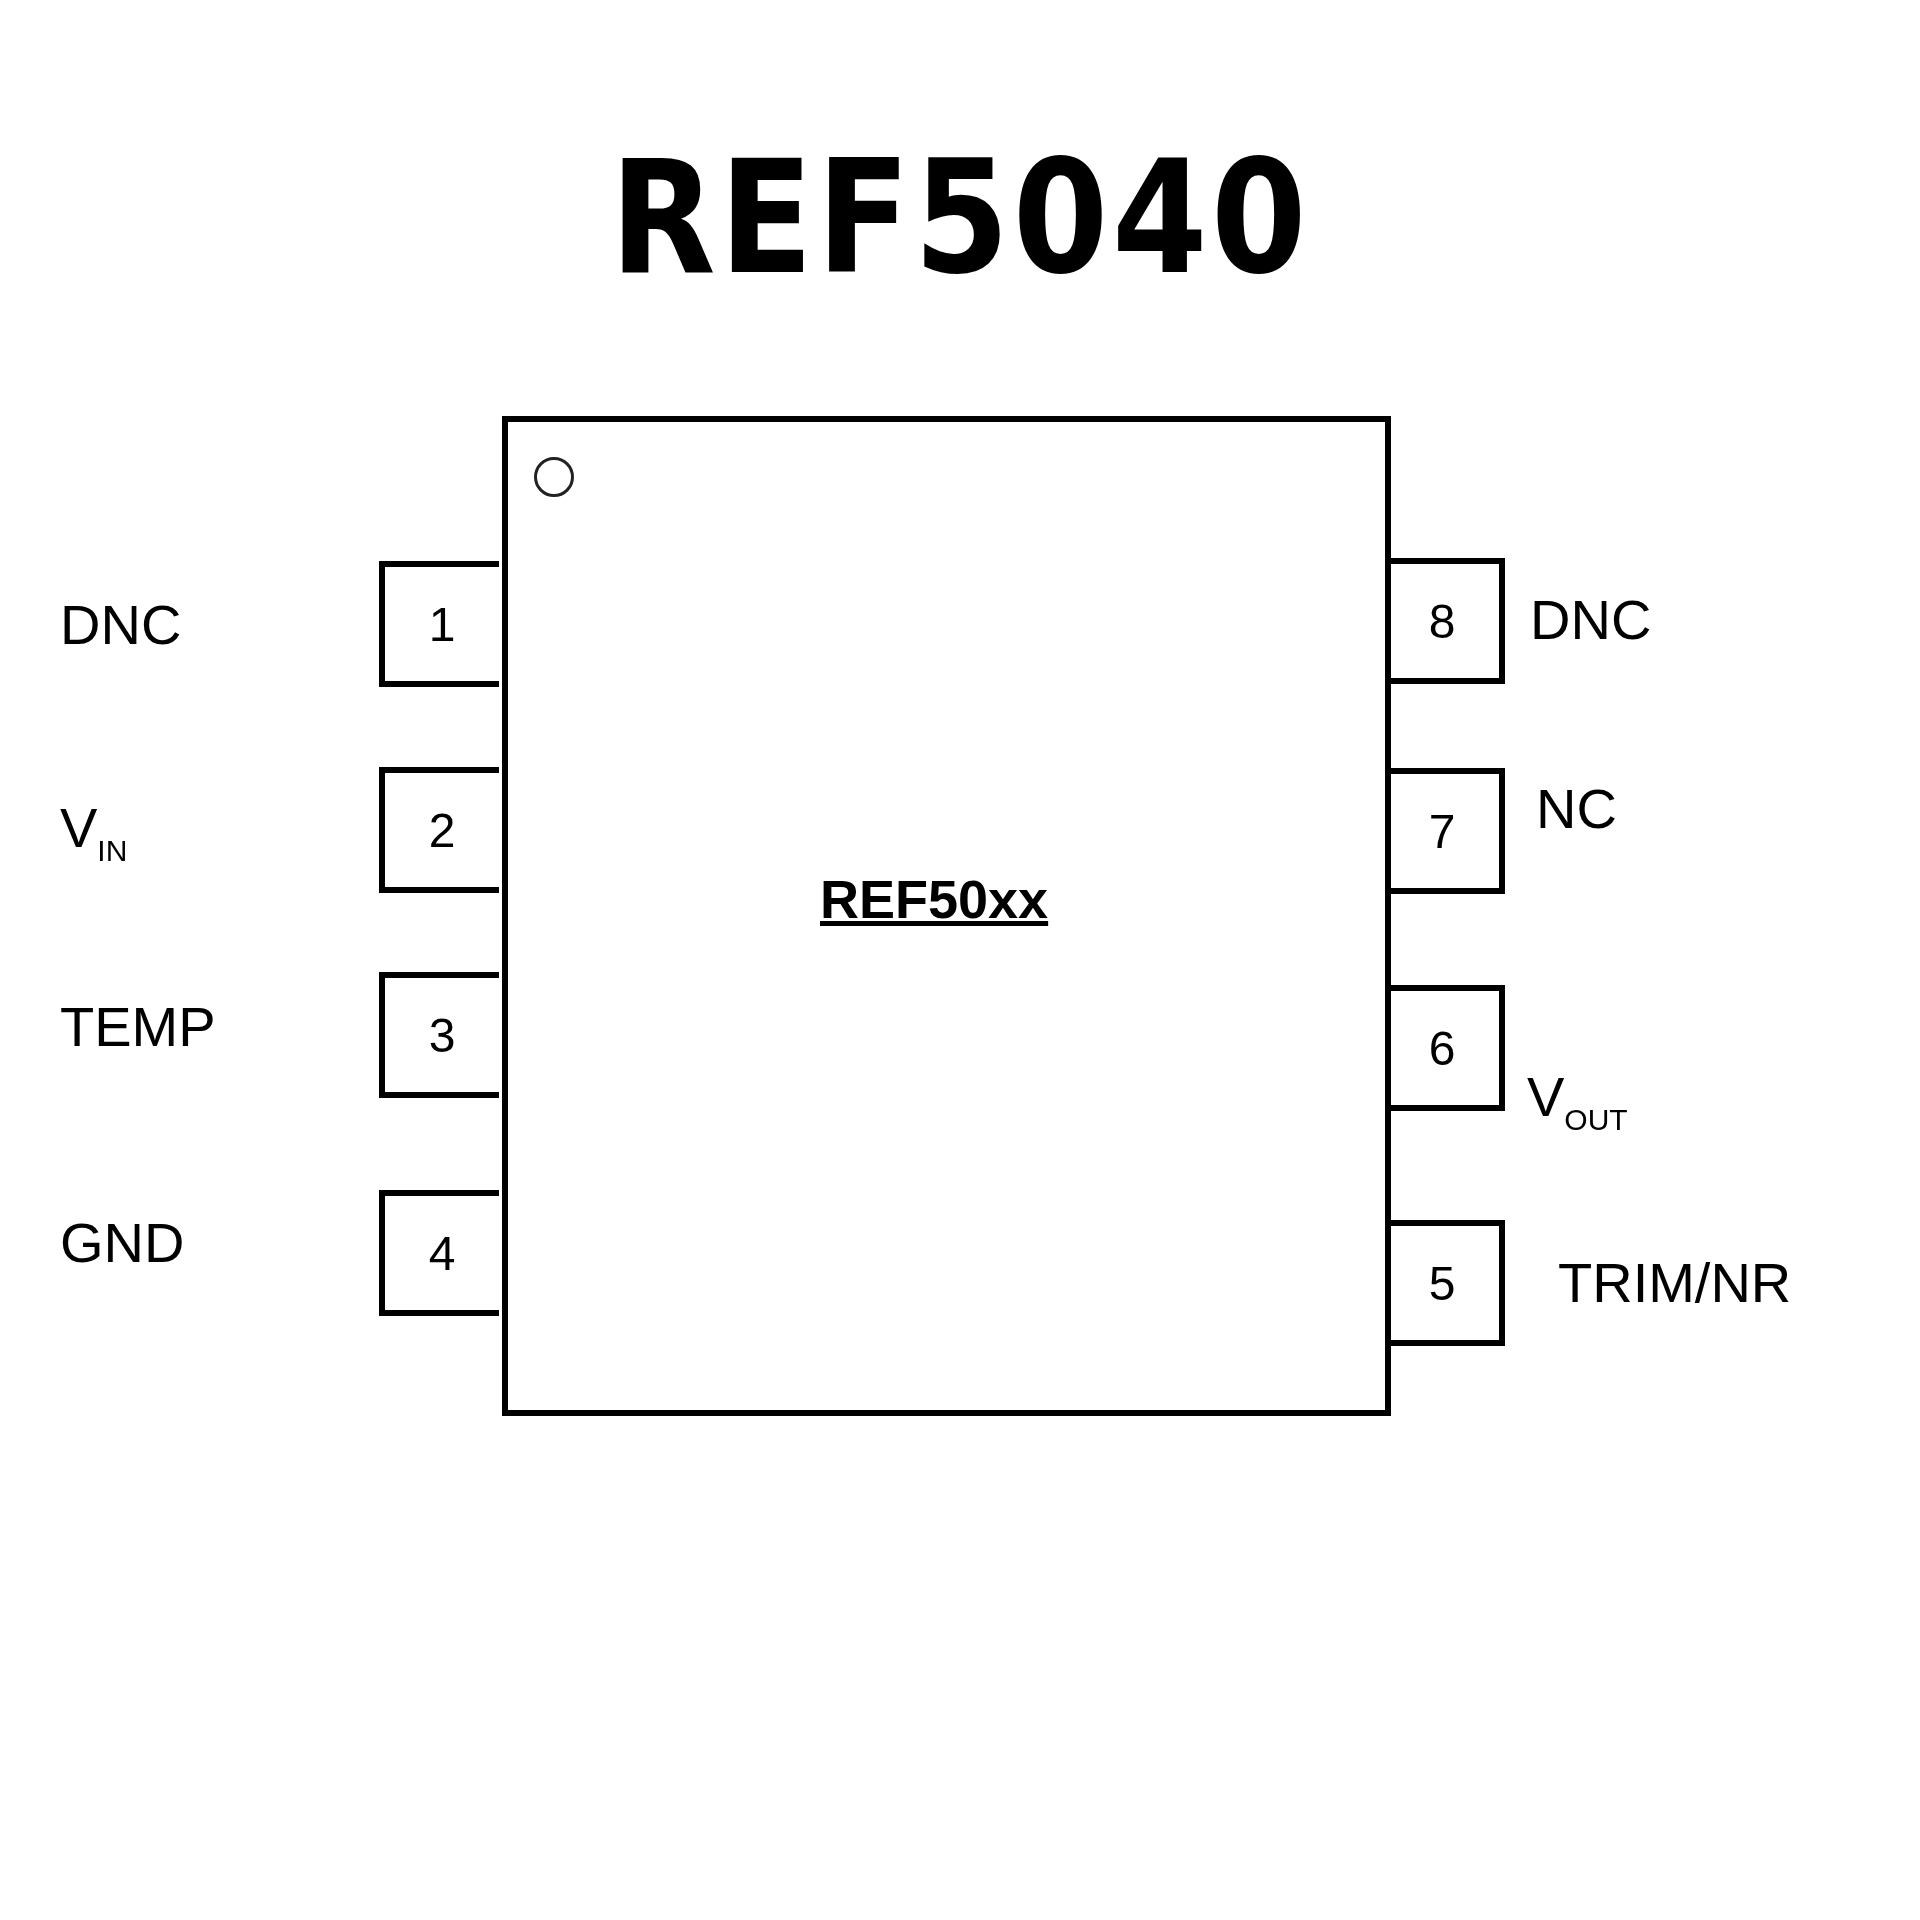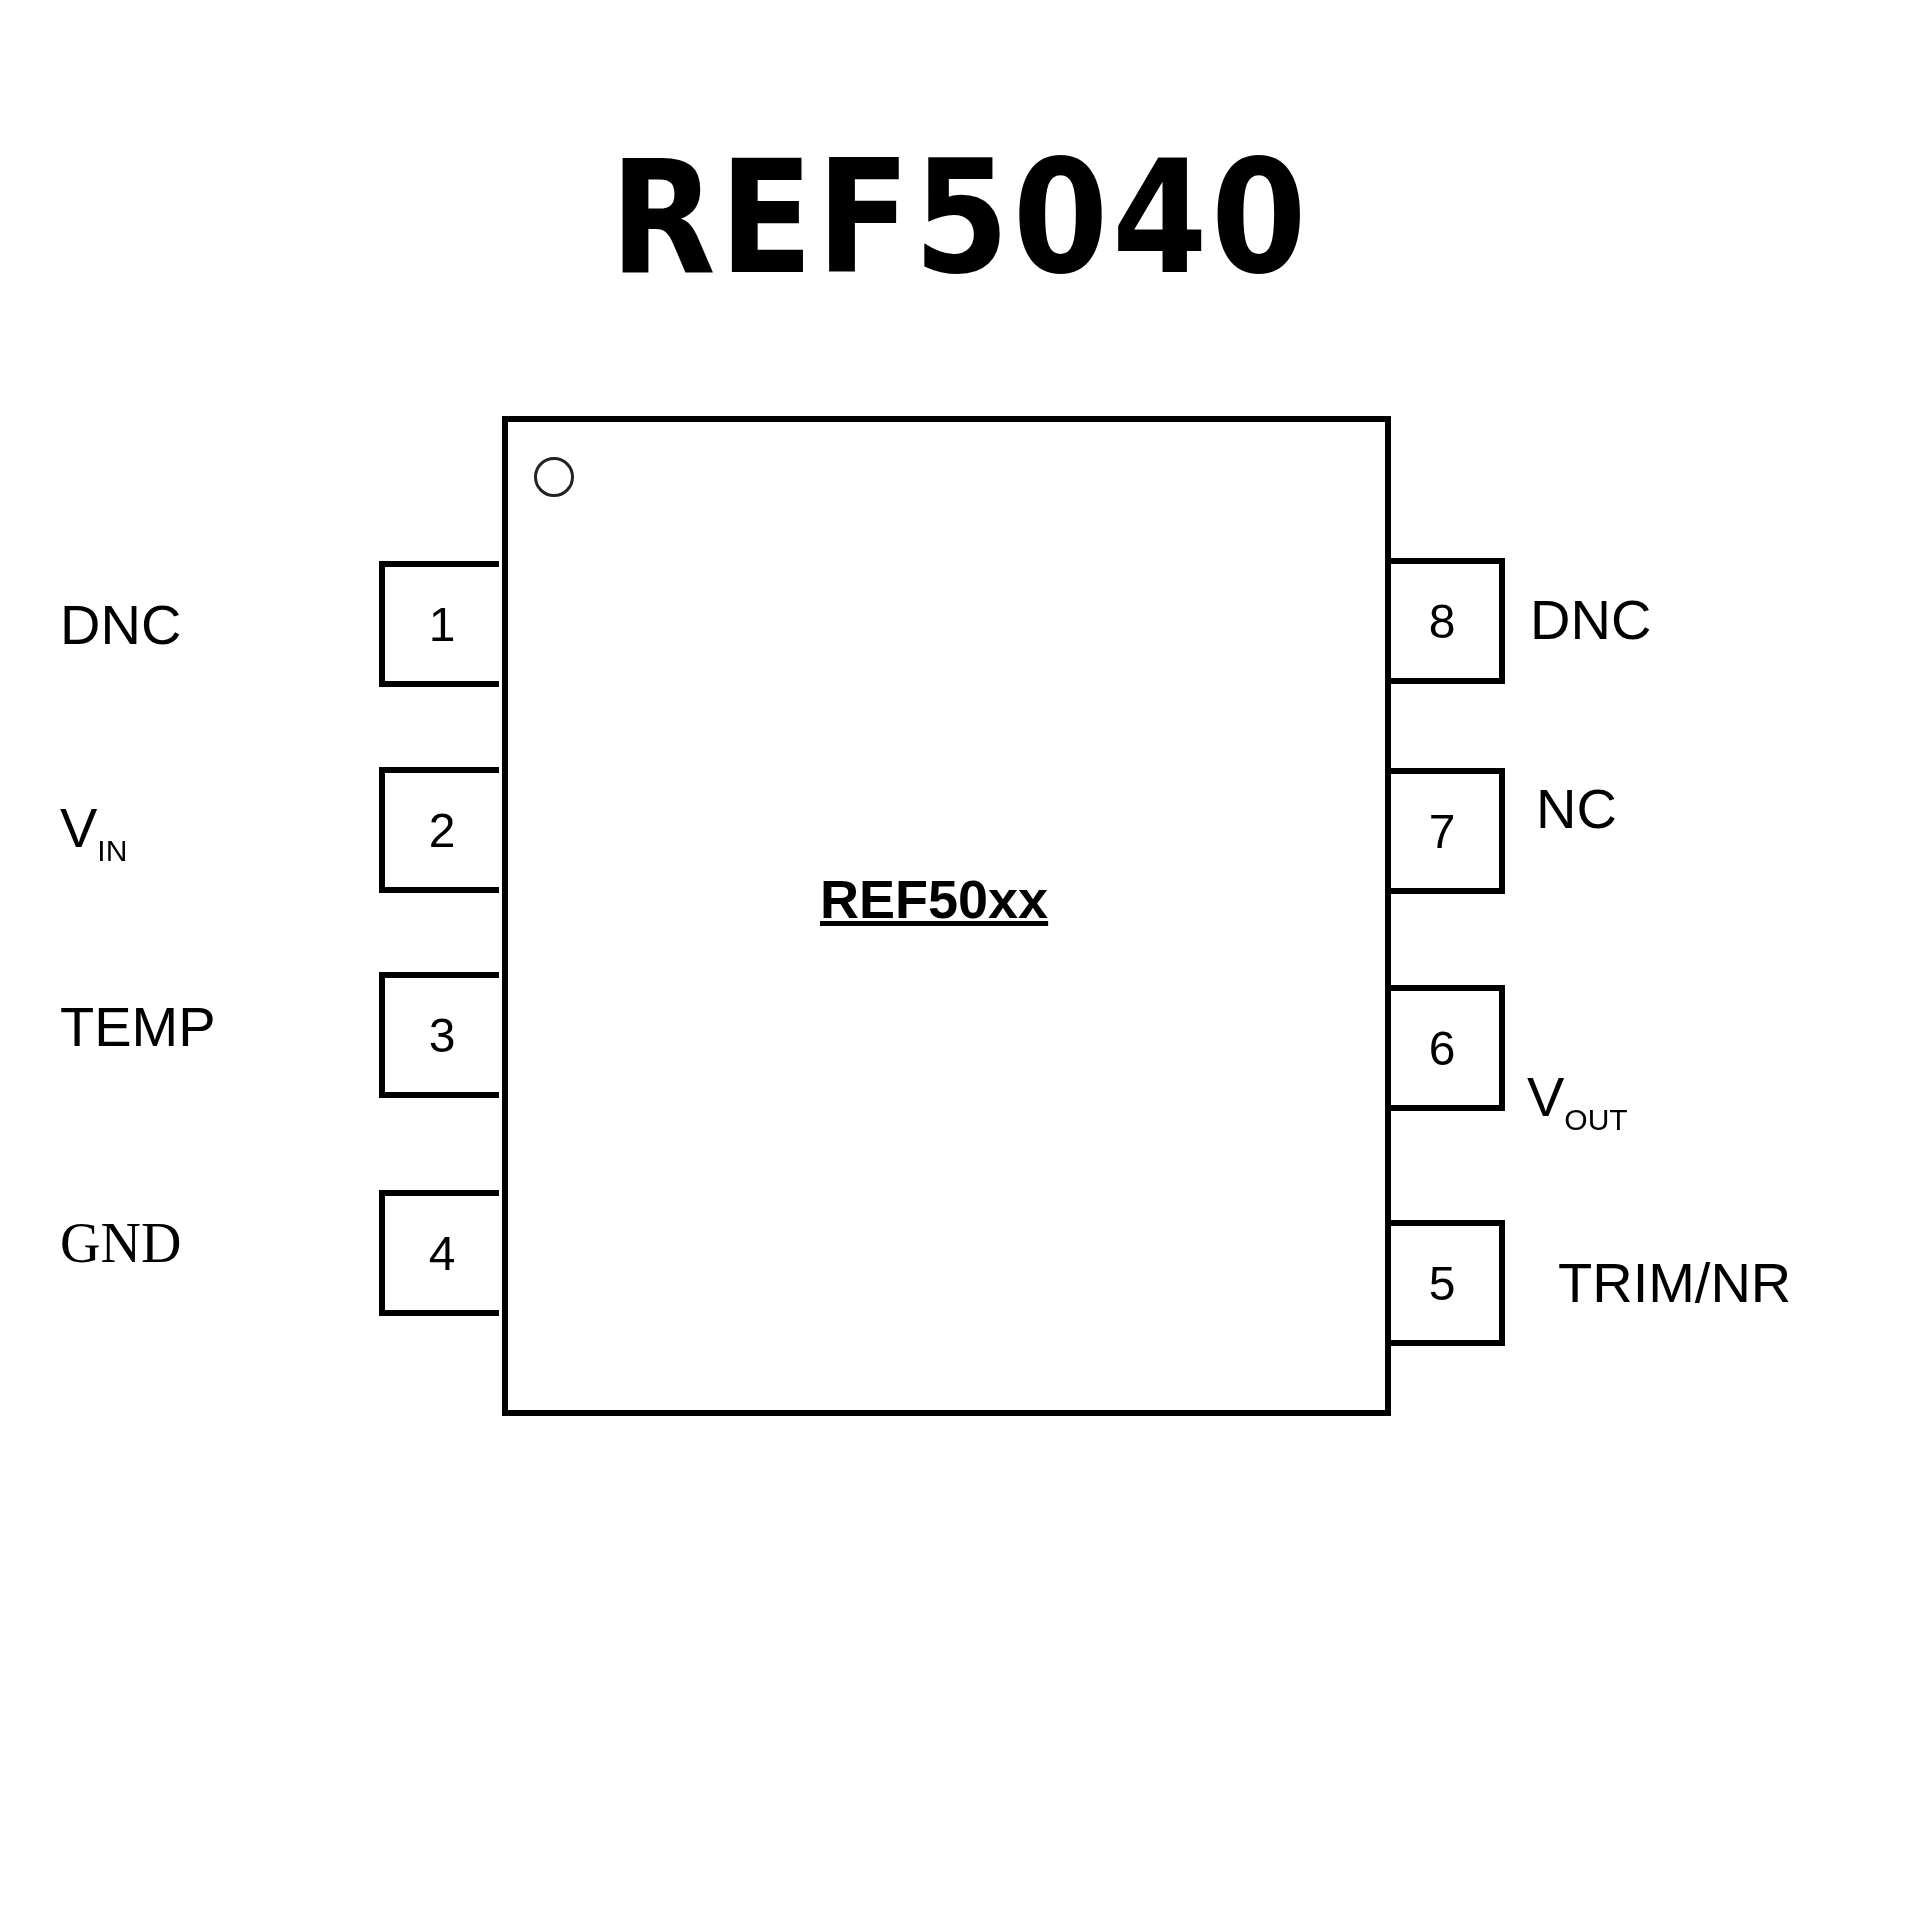--- a/index.html
+++ b/index.html
@@ -35,21 +35,21 @@
 <div class="pin-label left" style="left: 60px; top: 800px; width: auto;"><span>V</span><sub>IN</sub></div>
 
 <div class="pin left" style="left:379px; top:972px;">
     <span>3</span>
   </div>
 <div class="pin-label left" style="left: 60px; top: 999px; width: auto;"><span>TEMP</span><sub></sub></div>
 
 <div class="pin left" style="left:379px; top:1190px;">
     <span>4</span>
   </div>
-<div class="pin-label left" style="left: 60px; top: 1215px; width: auto; font-family: Liberation Serif, serif;"><span>GND</span><sub></sub></div>
+<div class="pin-label left" style="left: 60px; top: 1215px; width: auto;"><span>GND</span><sub></sub></div>
 
 <div class="pin right" style="left:1385px; top:558px;">
     <span>8</span>
   </div>
 <div class="pin-label" style="left:1530px; top:592px;"><span>DNC</span><sub></sub></div>
 
 <div class="pin right" style="left:1385px; top:768px;">
     <span>7</span>
   </div>
 <div class="pin-label" style="left:1536px; top:781px;"><span>NC</span><sub></sub></div>

